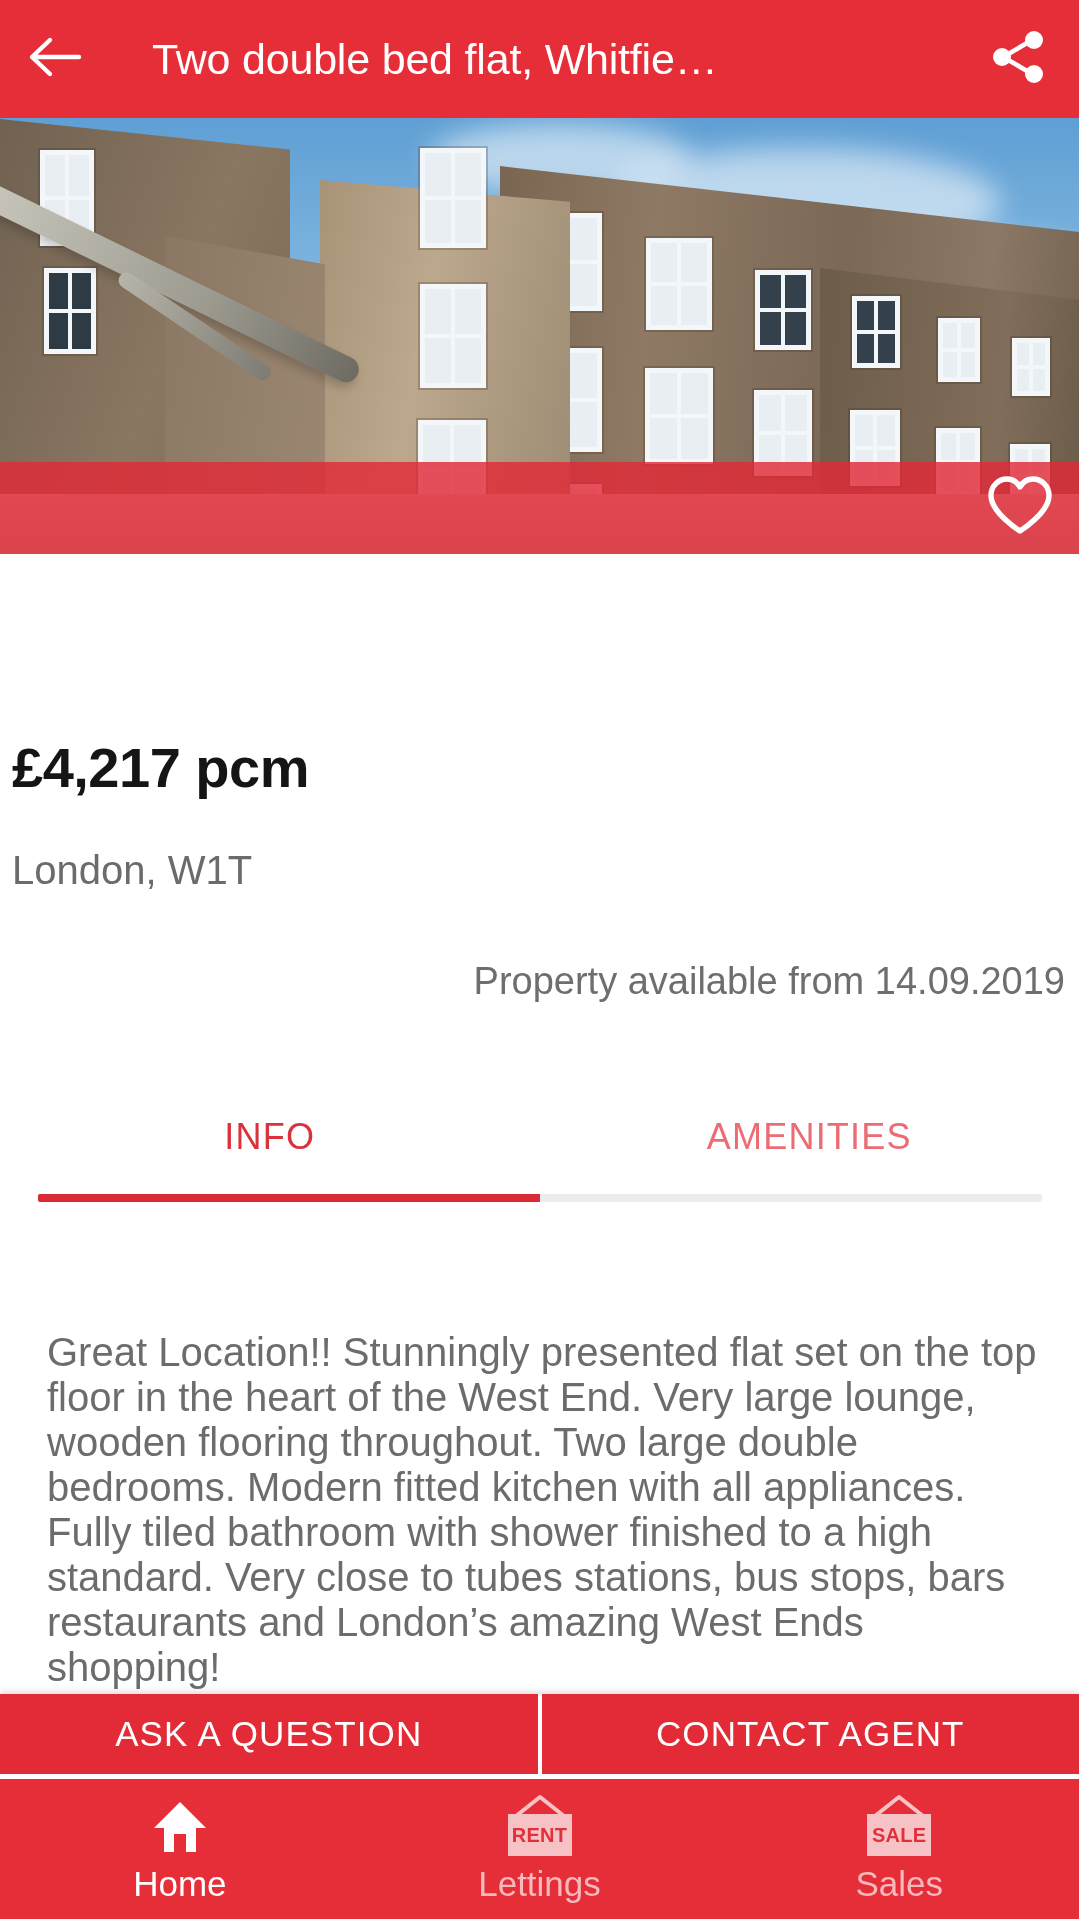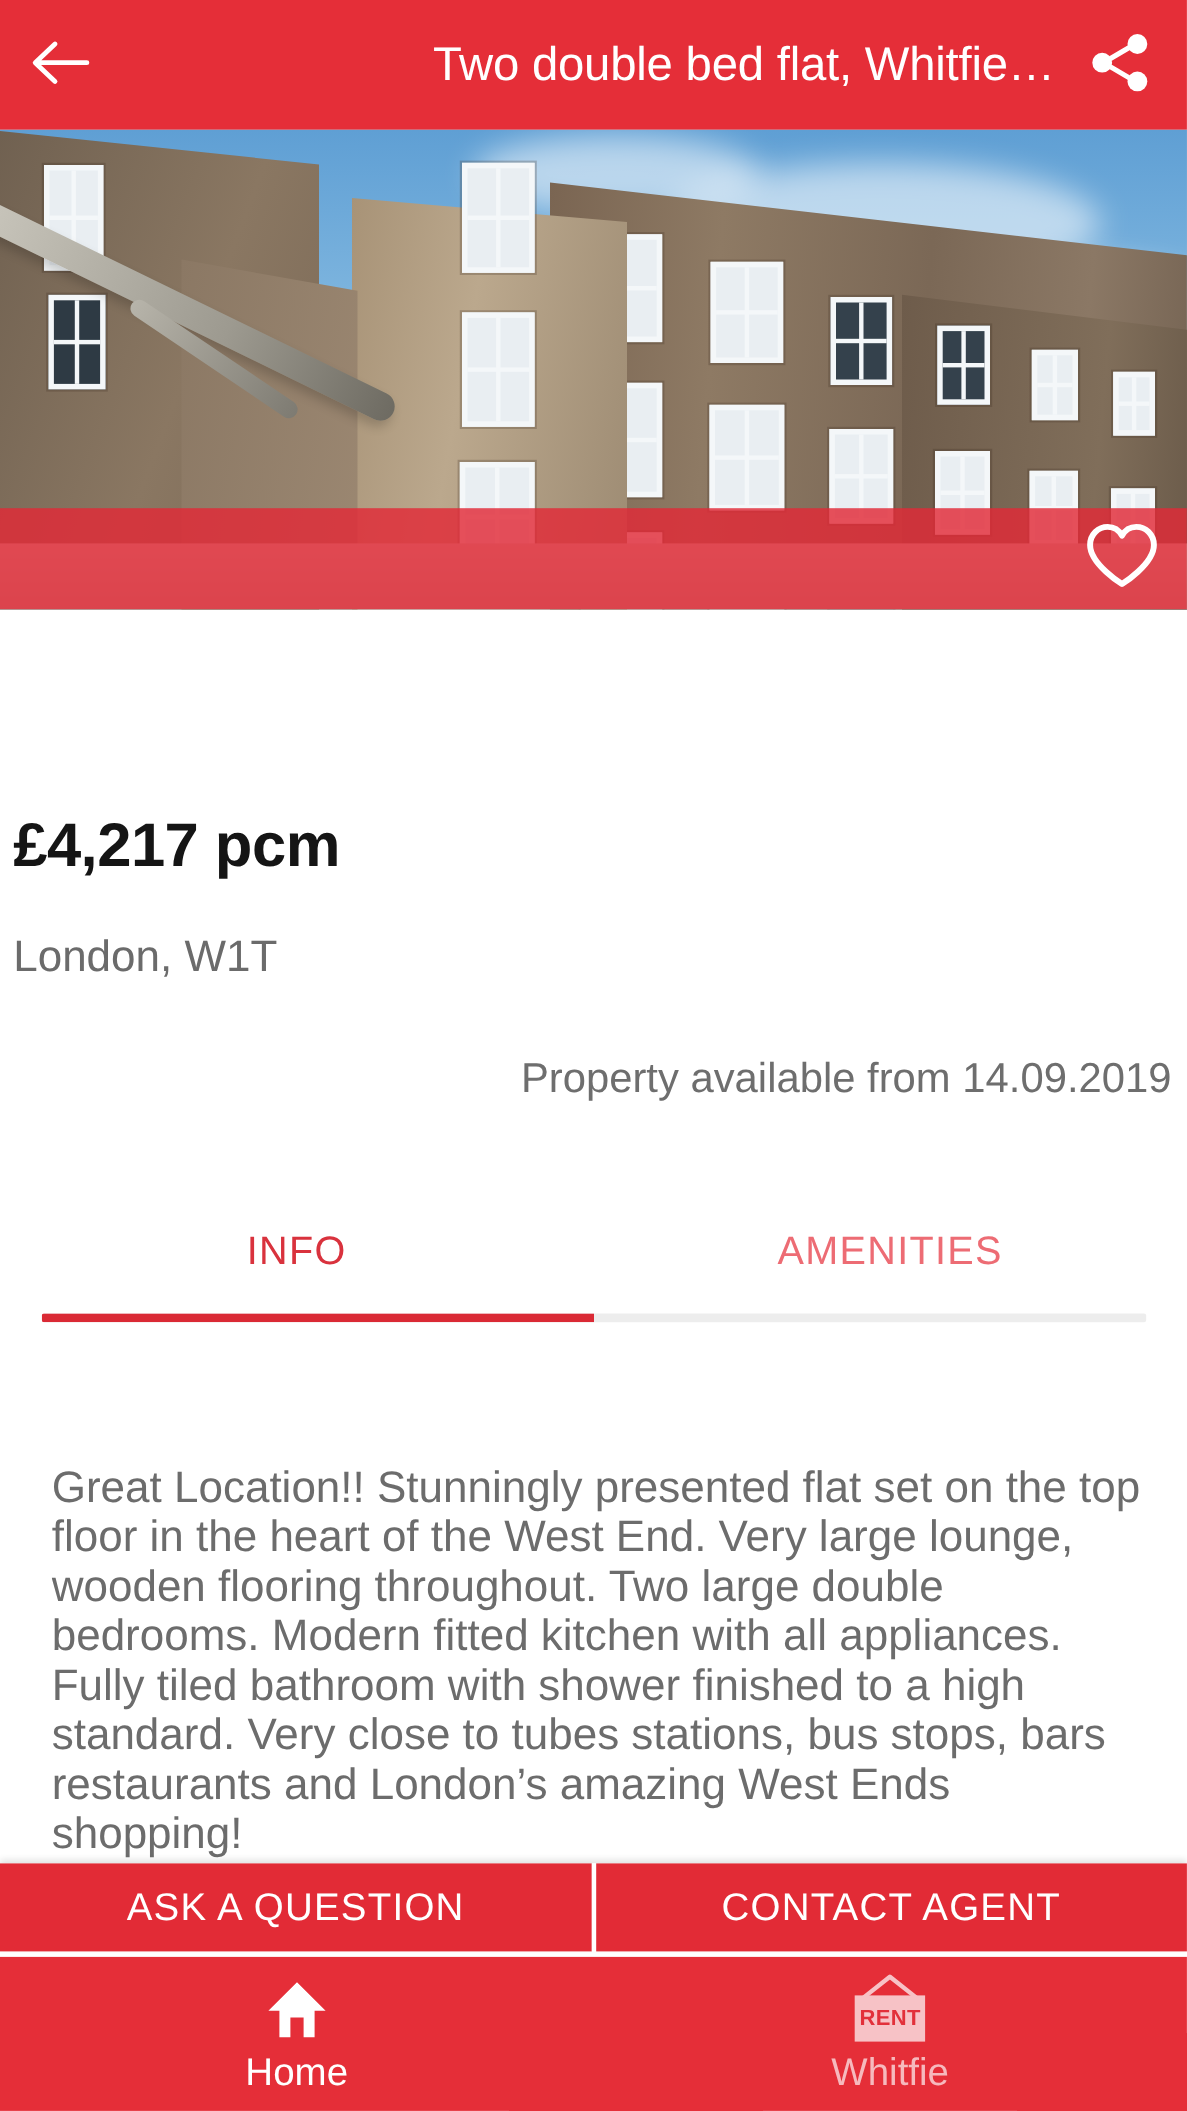--- a/index.html
+++ b/index.html
@@ -14,21 +14,21 @@
     width:1079px; height:1919px;
     background:#ffffff;
     overflow:hidden;
   }
 
   
   .appbar {
     position:absolute; top:0; left:0;
     width:1079px; height:118px;
     background:#E52E38;
-    display:flex; align-items:center;text-align:right;
+    display:flex; align-items:center;
   }
   .back-btn {
     width:110px; height:118px;
     display:flex; align-items:center; justify-content:center;
     flex:0 0 auto;
   }
   .share-btn {
     width:120px; height:118px;
     display:flex; align-items:center; justify-content:center;
     flex:0 0 auto;
@@ -373,20 +373,31 @@
 
     <div class="nav-item">
       <div class="nav-icon">
         <div class="sign">
           <svg style="position:absolute;left:50%;top:0;transform:translateX(-50%);" width="56" height="24" viewBox="0 0 56 24" fill="none">
             <path d="M4 22 L28 3 L52 22" stroke="#F7C2C6" stroke-width="4" fill="none" stroke-linejoin="round"></path>
           </svg>
           <div class="sign-board">RENT</div>
         </div>
       </div>
-      <div class="nav-label">Whitfie</div>
-    </div>
-
+      <div class="nav-label">Lettings</div>
+    </div>
+
+    <div class="nav-item">
+      <div class="nav-icon">
+        <div class="sign">
+          <svg style="position:absolute;left:50%;top:0;transform:translateX(-50%);" width="56" height="24" viewBox="0 0 56 24" fill="none">
+            <path d="M4 22 L28 3 L52 22" stroke="#F7C2C6" stroke-width="4" fill="none" stroke-linejoin="round"></path>
+          </svg>
+          <div class="sign-board">SALE</div>
+        </div>
+      </div>
+      <div class="nav-label">Sales</div>
+    </div>
 
 
   </div>
 
 </div>
 
 </body></html>

